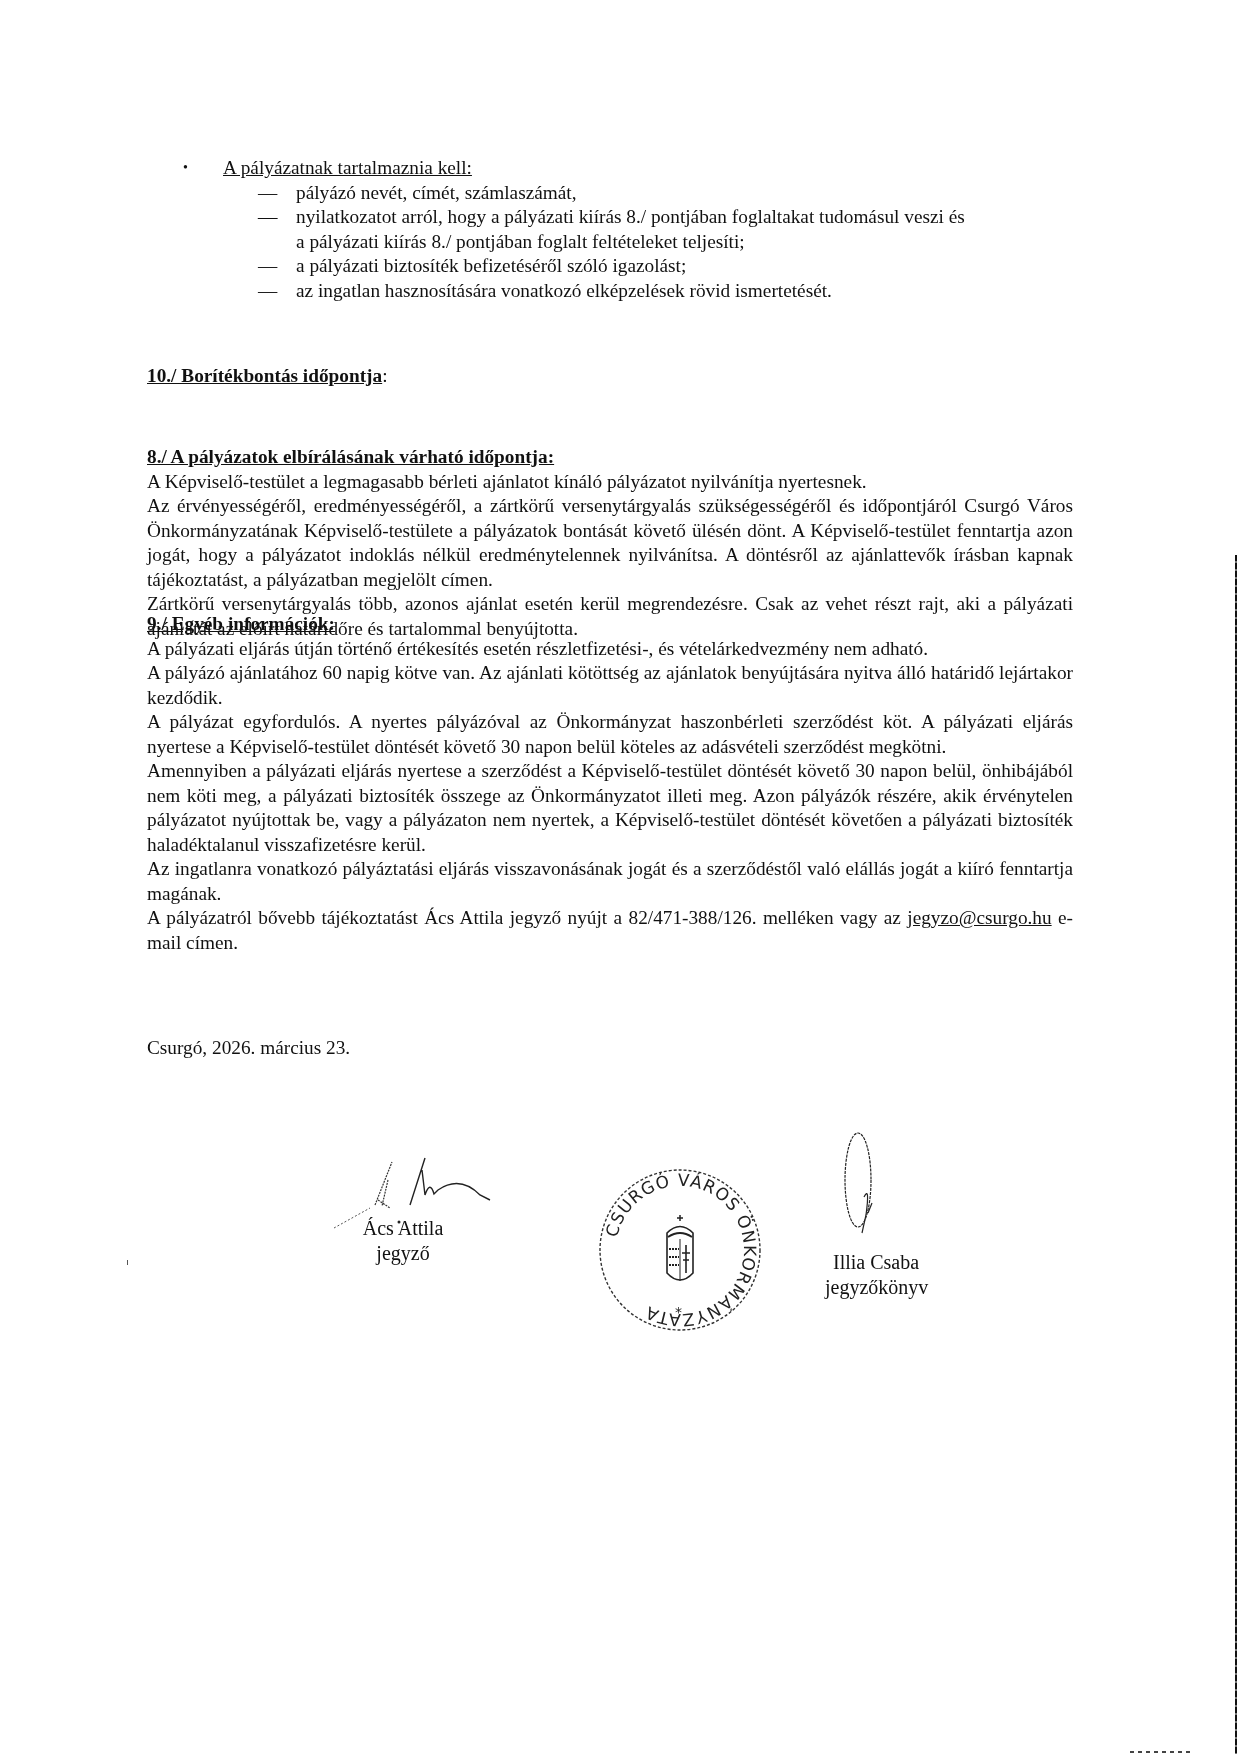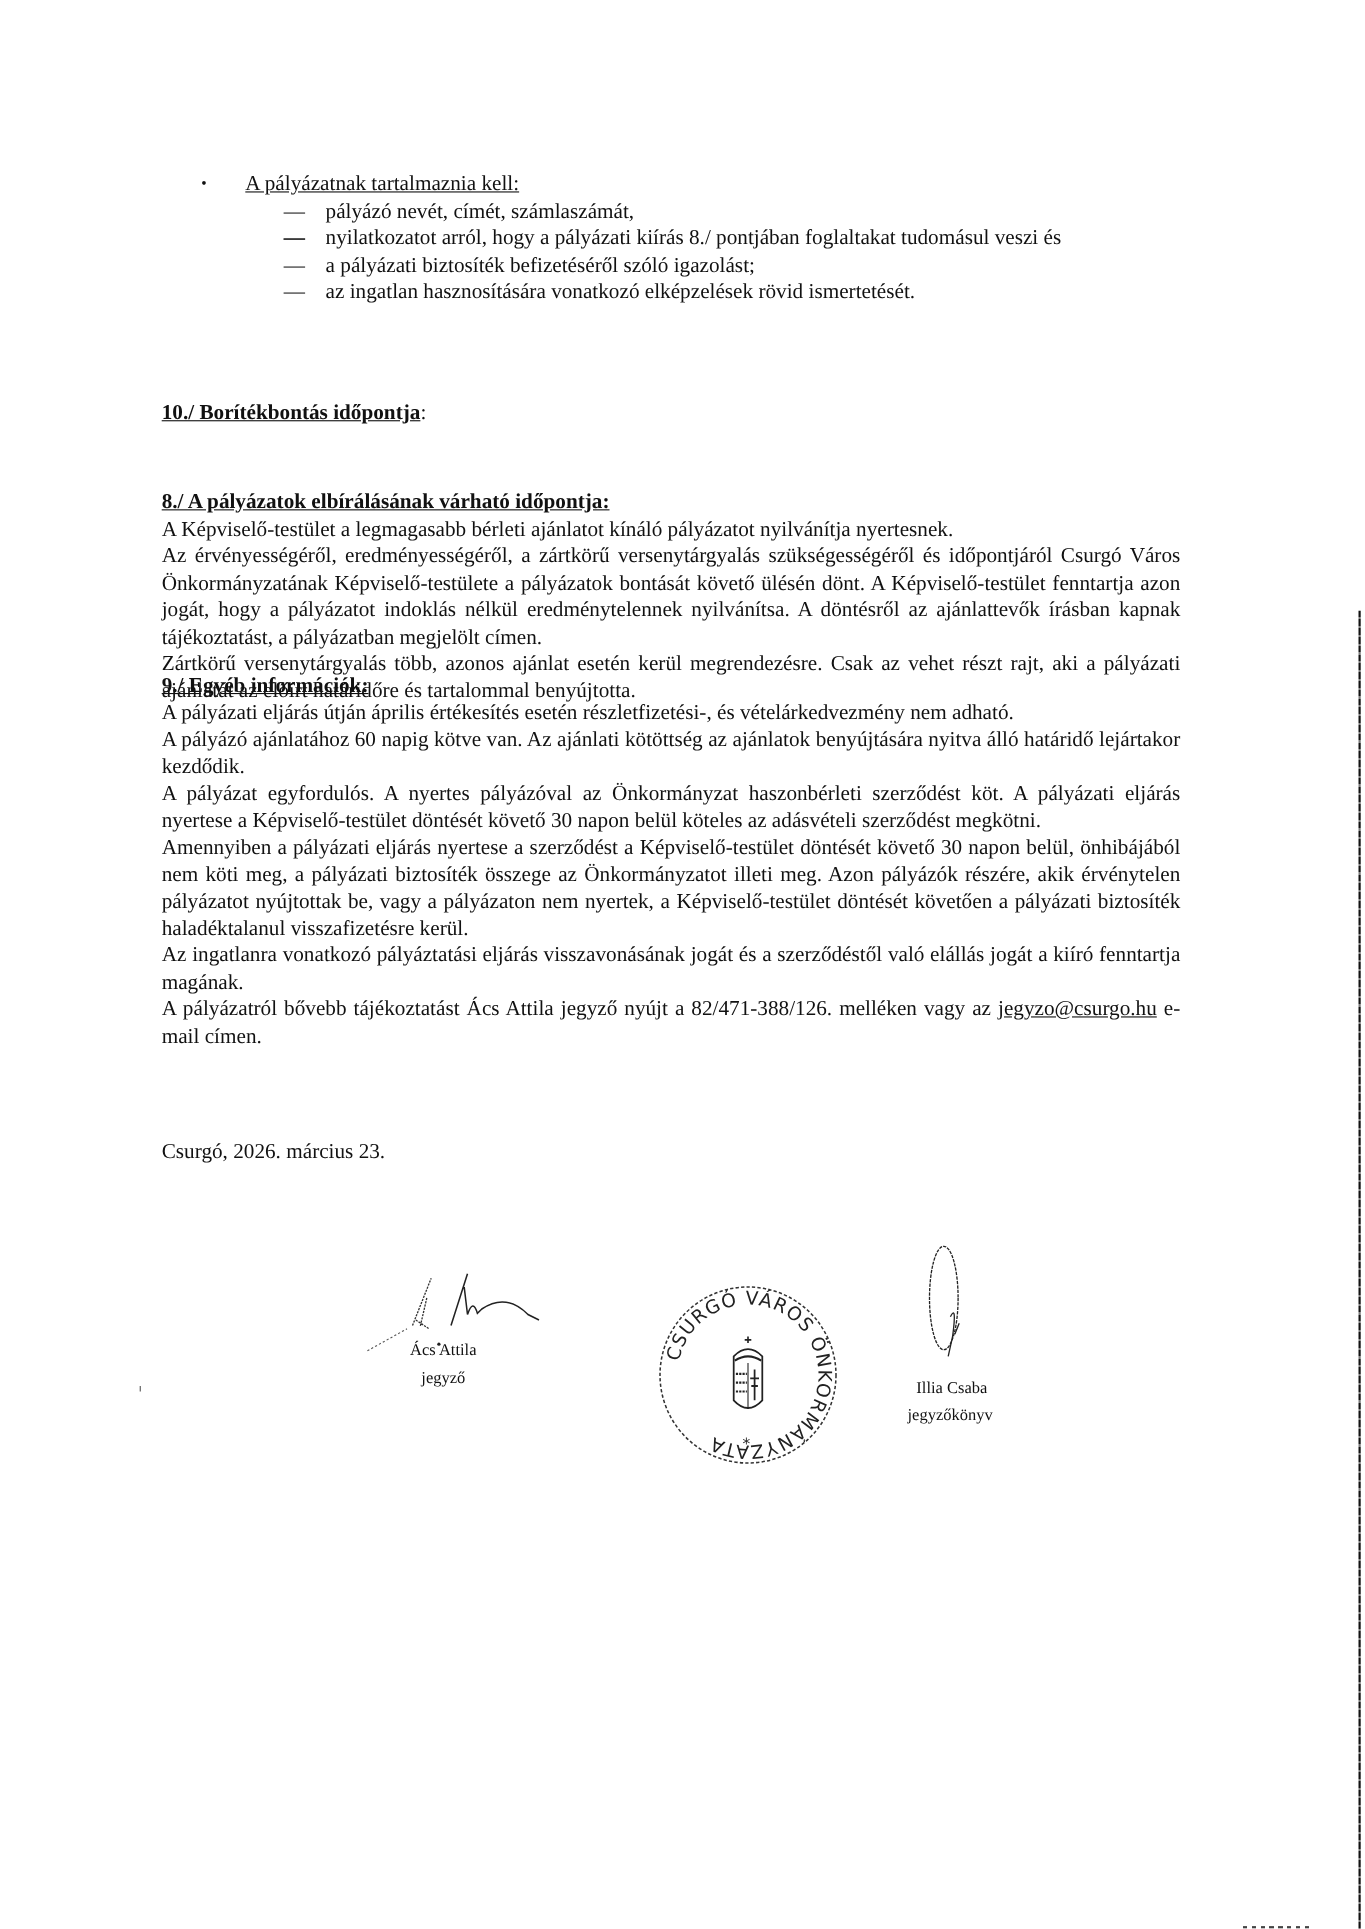--- a/index.html
+++ b/index.html
@@ -11,21 +11,21 @@
   .line { display:block; white-space:nowrap; }
   .bullet-row { position:absolute; left:183px; top:156px; font-size:19.3px; line-height:24.5px; }
   .bullet-dot { position:absolute; left:0; top:0; font-size:14px; }
   .bullet-text { position:absolute; left:40px; top:0; white-space:nowrap;text-decoration:underline; }
   .sub-list { position:absolute; left:258px; top:180.5px; width:820px; font-size:19.3px; line-height:24.5px; }
   .sub-item { position:relative; padding-left:38px; }
   .sub-item .dash { position:absolute; left:0; top:0; }
   .heading { font-weight:bold; text-decoration:underline; }
   .bold { font-weight:bold; }
   .email { text-decoration:underline; }
-  .sig-block { position:absolute; text-align:center; font-size:15px; line-height:24.5px; }
+  .sig-block { position:absolute; text-align:center; font-size:20px; line-height:24.5px; }
   .seal { position:absolute; left:595px; top:1165px; width:170px; height:170px; }
   .artifact { position:absolute; }
 </style>
 </head>
 <body>
 
 <div class="page">
 
   <div class="bullet-row">
     <span class="bullet-dot">•</span>
@@ -36,20 +36,21 @@
     <div class="sub-item">
       <span class="dash">—</span>
       <span>pályázó nevét, címét, számlaszámát,</span>
     </div>
     <div class="sub-item">
       <span class="dash">—</span>
     </div>
     <div class="sub-item">
       <span class="dash">—</span>
       <span class="line">nyilatkozatot arról, hogy a pályázati kiírás 8./ pontjában foglaltakat tudomásul veszi és</span>
+      <span class="line">a pályázati kiírás 8./ pontjában foglalt feltételeket teljesíti;</span>
     </div>
     <div class="sub-item">
       <span class="dash">—</span>
       <span>a pályázati biztosíték befizetéséről szóló igazolást;</span>
     </div>
     <div class="sub-item">
       <span class="dash">—</span>
       <span>az ingatlan hasznosítására vonatkozó elképzelések rövid ismertetését.</span>
     </div>
   </div>
@@ -62,21 +63,21 @@
 
   <div class="col just" style="top:445px;">
     <div class="heading">8./ A pályázatok elbírálásának várható időpontja:</div>
     <div>A Képviselő-testület a legmagasabb bérleti ajánlatot kínáló pályázatot nyilvánítja nyertesnek.</div>
     <div>Az érvényességéről, eredményességéről, a zártkörű versenytárgyalás szükségességéről és időpontjáról Csurgó Város Önkormányzatának Képviselő-testülete a pályázatok bontását követő ülésén dönt. A Képviselő-testület fenntartja azon jogát, hogy a pályázatot indoklás nélkül eredménytelennek nyilvánítsa. A döntésről az ajánlattevők írásban kapnak tájékoztatást, a pályázatban megjelölt címen.</div>
     <div>Zártkörű versenytárgyalás több, azonos ajánlat esetén kerül megrendezésre. Csak az vehet részt rajt, aki a pályázati ajánlatát az előírt határidőre és tartalommal benyújtotta.</div>
   </div>
 
   <div class="col just" style="top:612px;">
     <div class="heading">9./ Egyéb információk:</div>
-    <div>A pályázati eljárás útján április értékesítés esetén részletfizetési-, és vételárkedvezmény nem adható.</div>
+    <div>A pályázati eljárás útján történő értékesítés esetén részletfizetési-, és vételárkedvezmény nem adható.</div>
     <div>A pályázó ajánlatához 60 napig kötve van. Az ajánlati kötöttség az ajánlatok benyújtására nyitva álló határidő lejártakor kezdődik.</div>
     <div>A pályázat egyfordulós. A nyertes pályázóval az Önkormányzat haszonbérleti szerződést köt. A pályázati eljárás nyertese a Képviselő-testület döntését követő 30 napon belül köteles az adásvételi szerződést megkötni.</div>
     <div>Amennyiben a pályázati eljárás nyertese a szerződést a Képviselő-testület döntését követő 30 napon belül, önhibájából nem köti meg, a pályázati biztosíték összege az Önkormányzatot illeti meg. Azon pályázók részére, akik érvénytelen pályázatot nyújtottak be, vagy a pályázaton nem nyertek, a Képviselő-testület döntését követően a pályázati biztosíték haladéktalanul visszafizetésre kerül.</div>
     <div>Az ingatlanra vonatkozó pályáztatási eljárás visszavonásának jogát és a szerződéstől való elállás jogát a kiíró fenntartja magának.</div>
     <div>
       <span>A pályázatról bővebb tájékoztatást Ács Attila jegyző nyújt a 82/471-388/126. melléken vagy az</span>
       <span class="email">jegyzo@csurgo.hu</span><span> e-mail címen.</span>
     </div>
   </div>
 

